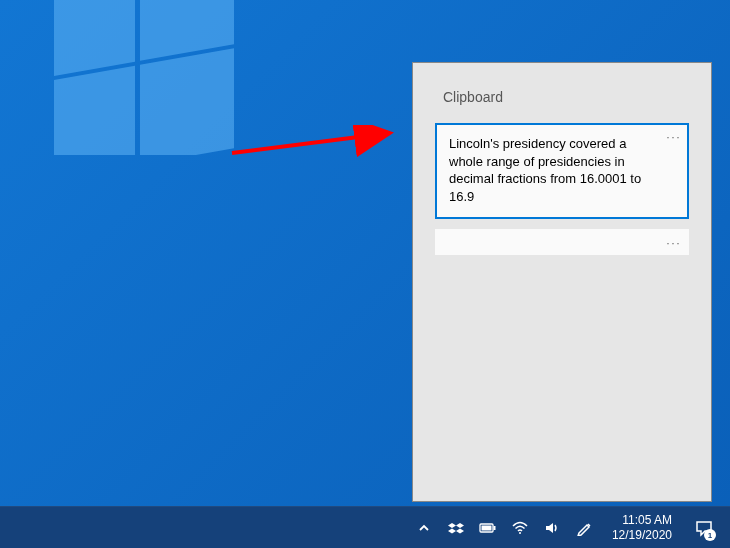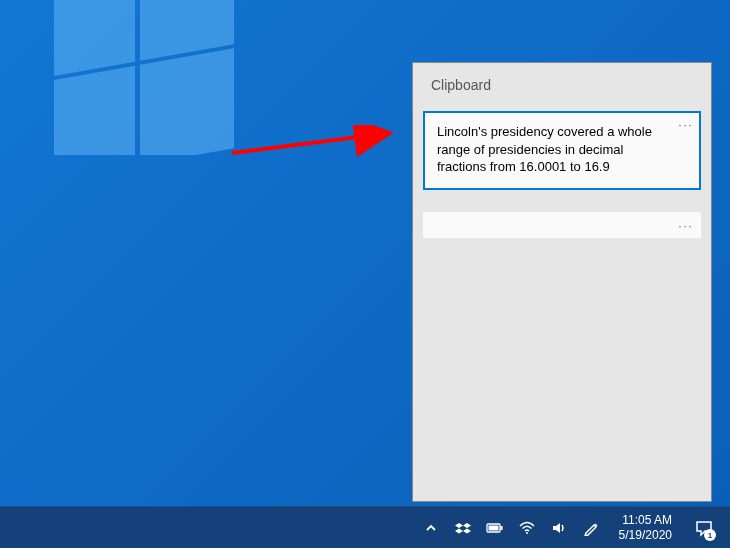--- a/index.html
+++ b/index.html
@@ -7,24 +7,24 @@
     body { background: linear-gradient(135deg, #1276d3 0%, #0a5fb8 100%); position: relative; }
 
     .winlogo { position: absolute; top: 0; left: 54px; width: 180px; height: 155px; overflow: hidden; }
     .winlogo svg { display: block; }
 
     .arrow { position: absolute; top: 125px; left: 230px; width: 175px; height: 40px; }
 
     .clipboard-panel {
       position: absolute; top: 62px; right: 18px; width: 300px; height: 440px;
       background: #e6e6e6; border: 1px solid #888;
-      display: flex; flex-direction: column; padding: 0;
+      display: flex; flex-direction: column; padding: 12px;
     }
     .clipboard-header { padding: 14px 16px 18px 18px; color: #565656; font-size: 14px; font-weight: 400; }
-    .clipboard-items { display: flex; flex-direction: column; gap: 22px; padding: 0 10px; }
+    .clipboard-items { display: flex; flex-direction: column; gap: 10px; padding: 0 10px; }
     .clipboard-item {
       background: #fafafa; border: 2px solid #fafafa; padding: 10px 12px 12px 12px;
       position: relative; cursor: pointer;
     }
     .clipboard-item.selected { border: 2px solid #0078d7; }
     .clipboard-item .text { font-size: 13px; color: #000; line-height: 1.35; padding-right: 18px; word-wrap: break-word; }
     .item-menu { position: absolute; top: 6px; right: 6px; color: #666; font-size: 12px; line-height: 1; letter-spacing: 1px; cursor: pointer; }
 
     .taskbar {
       position: absolute; left: 0; right: 0; bottom: 0; height: 42px;
@@ -112,21 +112,21 @@
         </svg>
     </div>
     <div class="tray-icon">
       <svg width="16" height="16" viewBox="0 0 16 16" fill="none" stroke="#fff" stroke-width="1.5">
           <path d="M3 13 L11 5 L13 7 L5 15 L2 16 Z"></path>
           <path d="M12 4 L14 6"></path>
         </svg>
     </div>
     <div class="clock">
       <span>11:05 AM</span>
-      <span>5/19/2020</span>
+      <span>12/19/2020</span>
     </div>
     <div class="action-center">
       <svg width="18" height="18" viewBox="0 0 18 18" fill="none" stroke="#fff" stroke-width="1.5">
           <path d="M2 3 H16 V12 H10 L6 16 V12 H2 Z"></path>
         </svg>
       <div class="badge">1</div>
     </div>
   </div>
 </div>
 

